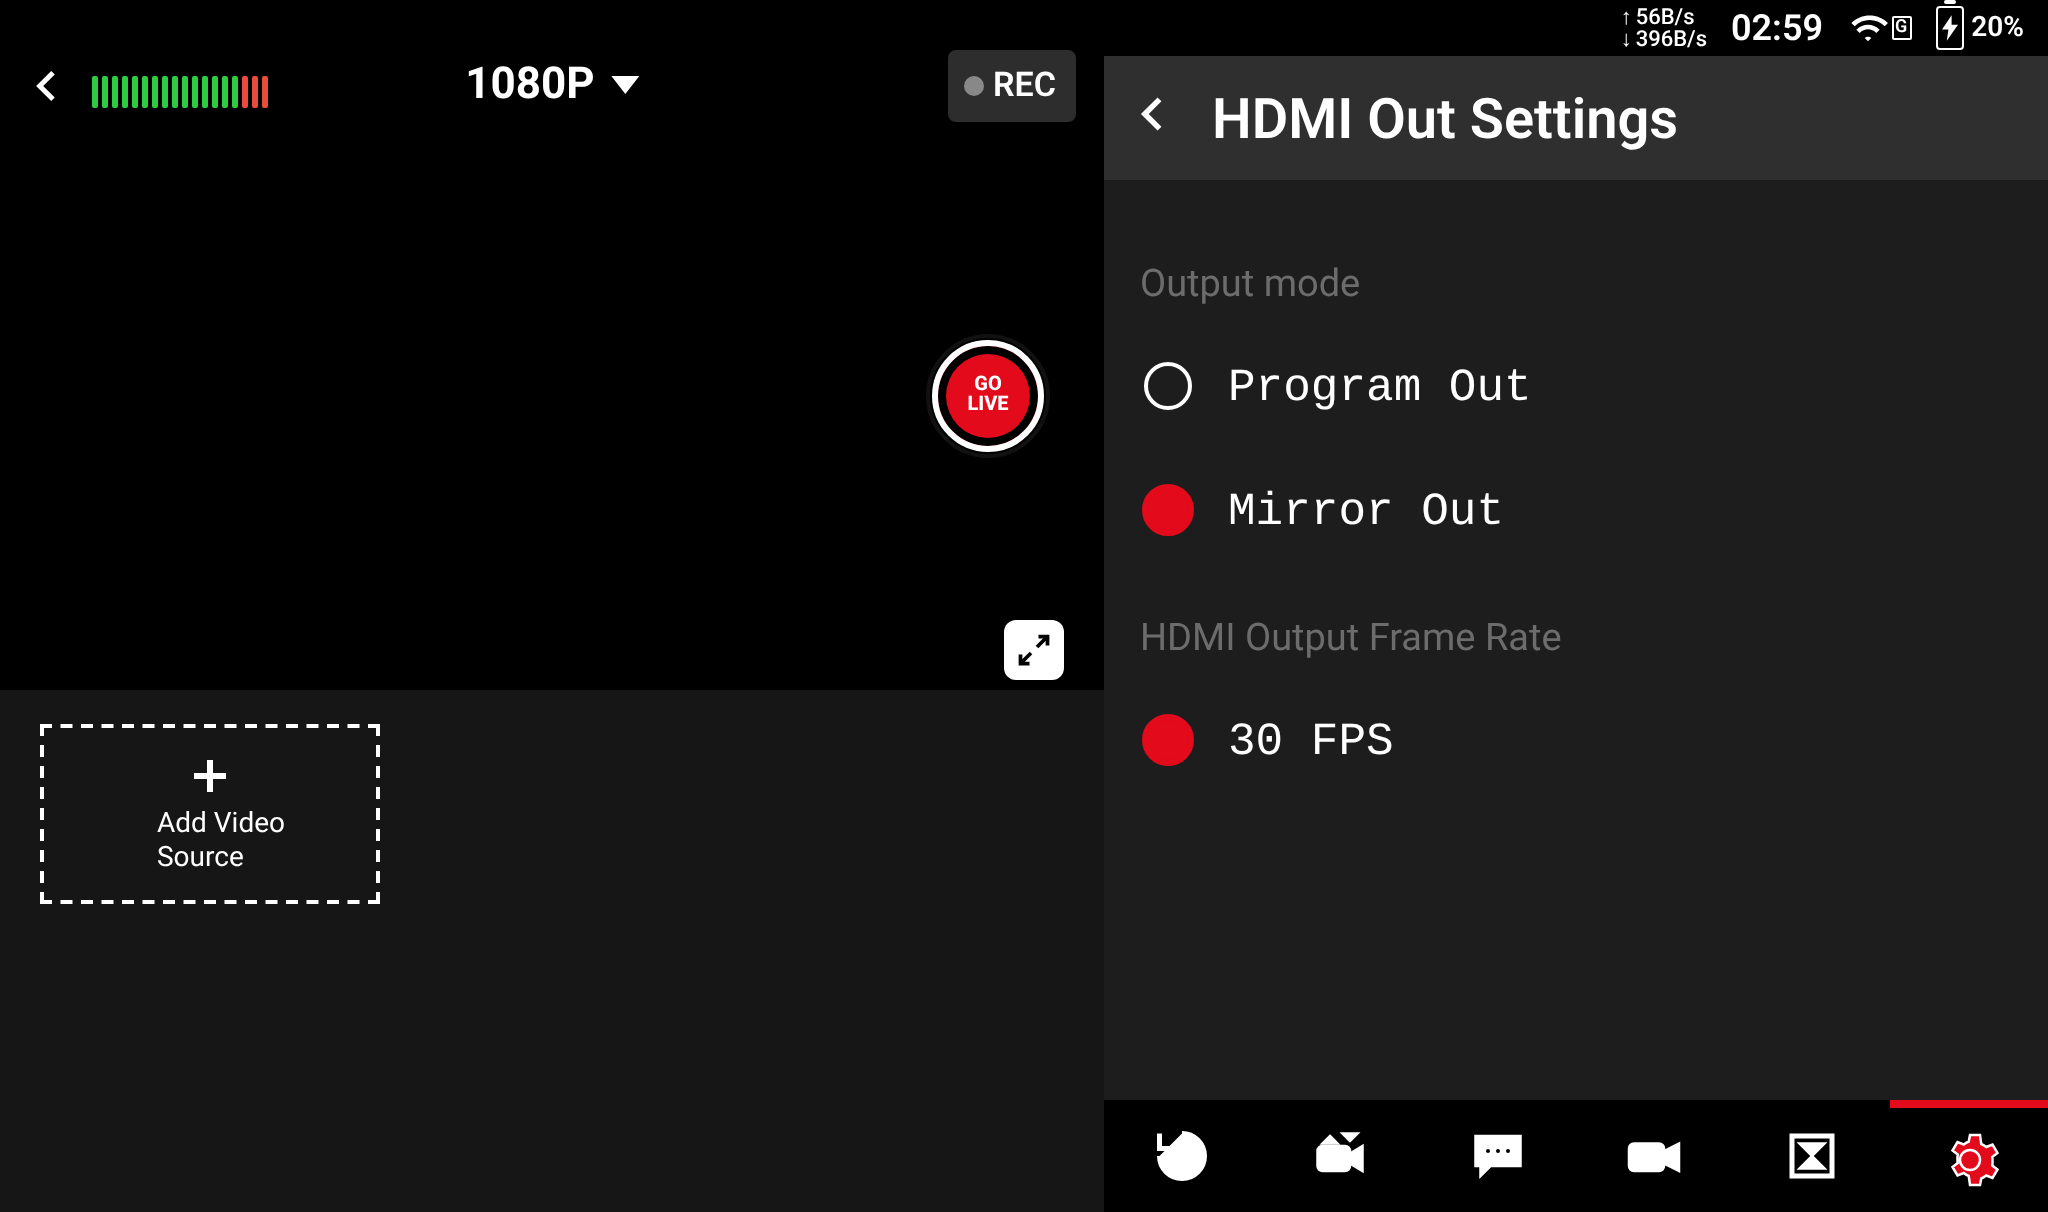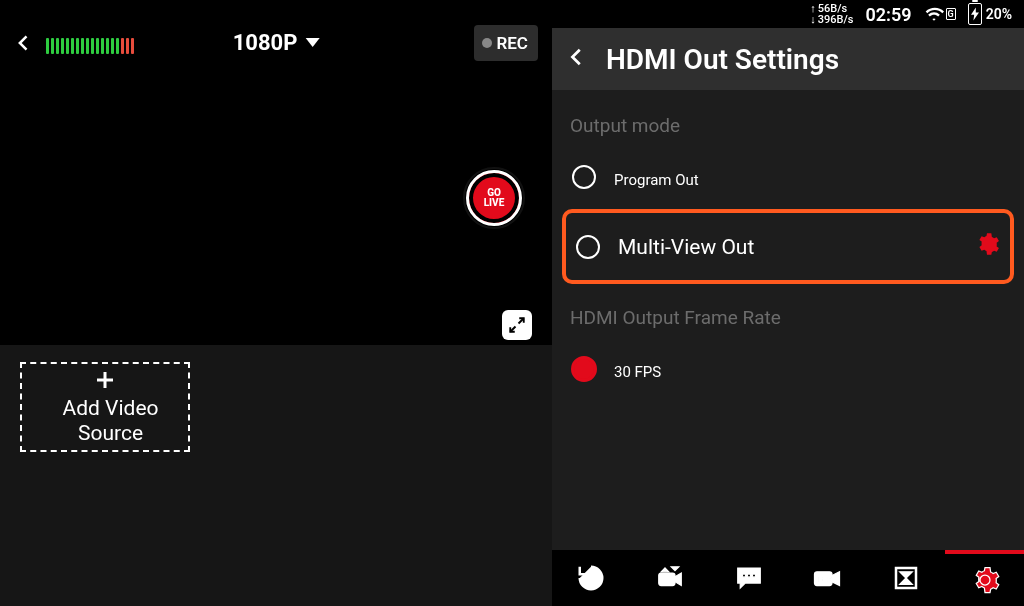--- a/index.html
+++ b/index.html
@@ -29,42 +29,42 @@
   .golive::after{ content:""; position:absolute; inset:-6px; border:2px solid #111; border-radius:50%; }
   .golive span { display:block; color:#fff; }
 
   .fs-icon { position:absolute; right:20px; top:310px; width:30px; height:30px; border-radius:6px; background:#fff; display:flex; align-items:center; justify-content:center; cursor:pointer; }
   .fs-icon svg { width:18px; height:18px; stroke:#000; stroke-width:2.5; fill:none; }
 
   .stage-lower { position:absolute; left:0; right:0; top:345px; bottom:0; background:#161616; }
 
   .add-tile { position:absolute; left:20px; top:362px; width:170px; height:90px; border:2px dashed #fff; display:flex; flex-direction:column; align-items:center; justify-content:center; gap:4px; cursor:pointer; }
   .add-tile svg { width:24px; height:24px; stroke:#fff; stroke-width:3; }
-  .add-tile .lbl { font-size:21px; text-align:center; line-height:1.2;margin-left:11px; }
+  .add-tile .lbl { font-size:14px; text-align:left; line-height:1.2;margin-left:11px; }
 
   
   .right { flex:1; background:#1d1d1d; display:flex; flex-direction:column; position:relative; }
   .statusbar { height:28px; background:#000; display:flex; align-items:center; justify-content:flex-end; gap:12px; padding:0 12px; font-size:14px; font-weight:600; }
   .net { display:flex; flex-direction:column; font-size:11px; font-weight:500; line-height:1; align-items:flex-start; }
   .net .row { display:flex; align-items:center; gap:2px; }
   .wifi { width:20px; height:20px; }
   .batt-wrap { display:flex; align-items:center; gap:4px; }
   .batt { width:14px; height:22px; border:1.5px solid #fff; border-radius:2px; position:relative; }
   .batt::before { content:""; position:absolute; top:-4px; left:3px; right:3px; height:2px; background:#fff; border-radius:1px;}
   .bolt { position:absolute; inset:2px; display:flex; align-items:center; justify-content:center; }
   .bolt svg { width:8px; height:14px; fill:#fff; }
 
   .panel-header { height:62px; display:flex; align-items:center; gap:18px; padding:0 14px; background:#2f2f2f; }
   .panel-header svg { width:22px; height:22px; stroke:#fff; stroke-width:3; fill:none; }
   .panel-header .title { font-size:28px; font-weight:600; }
 
-  .list { flex:1; overflow:hidden; padding: 4px 10px 0 10px; }
+  .list { flex:1; overflow:hidden; padding: 20px 10px 0 10px; }
   .sect { color:#6c6c6c; font-size:19px; padding:20px 8px 10px; }
 
-  .opt { display:flex; align-items:flex-end; gap:18px; padding:18px 10px; font-size:15px; cursor:pointer; }
+  .opt { display:flex; align-items:flex-start; gap:18px; padding:18px 10px; font-size:23px; cursor:pointer;font-family:Liberation Mono, monospace; }
   .radio { width:24px; height:24px; border:2.5px solid #fff; border-radius:50%; flex:0 0 24px; position:relative; }
   .radio.sel { border-color:#e20a1b; background:#e20a1b; }
   .radio.sel::after { content:""; position:absolute; inset:6px; background:#fff; border-radius:50%; display:none;}
   .radio.sel::before { content:""; position:absolute; inset:-3px; border:3px solid #e20a1b; border-radius:50%; }
 
   .opt-hi { border:4px solid #ff5a1f; border-radius:10px; margin:2px 0; padding:18px 10px; display:flex; align-items:center; gap:18px; font-size:21px; cursor:pointer; }
   .opt-hi .gear { margin-left:auto; }
   .gear svg { width:26px; height:26px; fill:#e20a1b; }
 
   
@@ -179,30 +179,25 @@
     </div>
 
     <div class="list">
       <div class="sect">Output mode</div>
 
       <div class="opt">
         <span class="radio"></span>
         <span>Program Out</span>
       </div>
 
-
-      <div class="opt-hi">
-        <span class="radio"></span>
-        <span>Multi-View Out</span>
-        <span class="gear">
-          <svg viewBox="0 0 24 24">
-              <path d="M12 8a4 4 0 100 8 4 4 0 000-8zm9 4a7 7 0 00-.1-1.2l2.1-1.6-2-3.4-2.5 1a7 7 0 00-2-1.2L16 2h-4l-.5 2.6a7 7 0 00-2 1.2l-2.5-1-2 3.4 2.1 1.6A7 7 0 007 12c0 .4 0 .8.1 1.2L5 14.8l2 3.4 2.5-1c.6.5 1.3.9 2 1.2L12 22h4l.5-2.6c.7-.3 1.4-.7 2-1.2l2.5 1 2-3.4-2.1-1.6c.1-.4.1-.8.1-1.2z"></path>
-            </svg>
-        </span>
-      </div>
+      <div class="opt">
+        <span class="radio sel"></span>
+        <span>Mirror Out</span>
+      </div>
+
 
       <div class="sect">HDMI Output Frame Rate</div>
 
 
       <div class="opt" style="padding-bottom:6px">
         <span class="radio sel"></span>
         <span>30 FPS</span>
       </div>
     </div>
 

